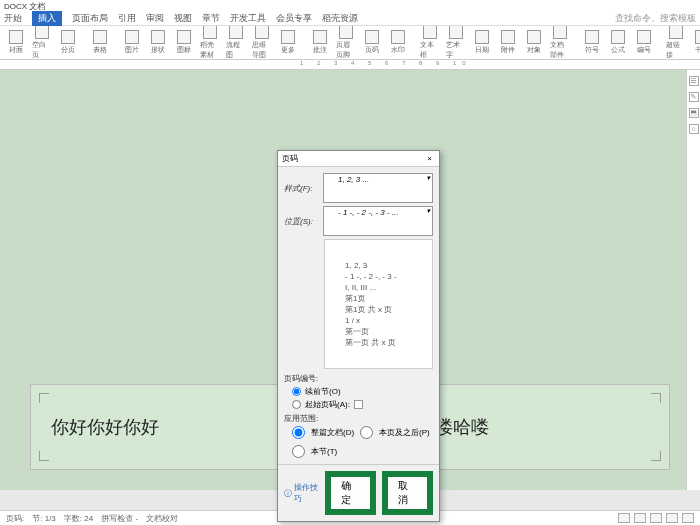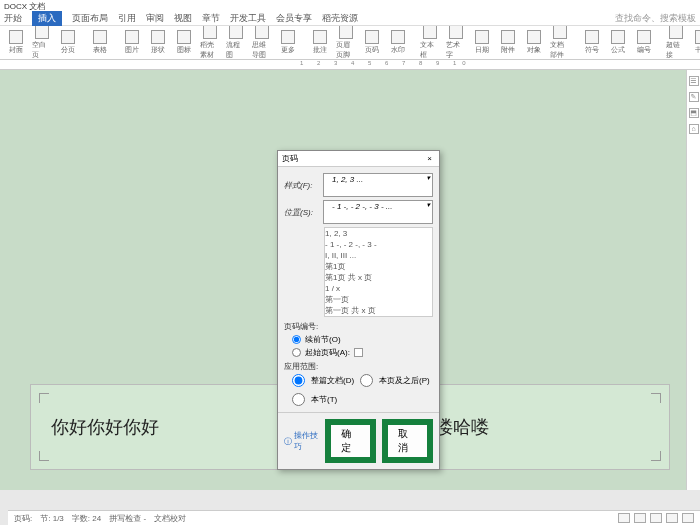--- a/index.html
+++ b/index.html
@@ -26,35 +26,35 @@
 .corner.tr { top: 8px; right: 8px; border-left: none; border-bottom: none; }
 .corner.bl { bottom: 8px; left: 8px; border-right: none; border-top: none; }
 .corner.br { bottom: 8px; right: 8px; border-left: none; border-top: none; }
 
 .dialog { position: absolute; top: 150px; left: 277px; width: 163px; background: #f0f0f0; border: 1px solid #888; box-shadow: 2px 2px 6px rgba(0,0,0,0.3); font-size: 8px; z-index: 10; }
 .dialog-title { background: #fff; padding: 2px 4px; display: flex; justify-content: space-between; align-items: center; border-bottom: 1px solid #ccc; }
 .dialog-close { cursor: pointer; padding: 0 3px; }
 .dialog-body { padding: 6px; }
 .drow { display: flex; align-items: center; margin-bottom: 3px; gap: 3px; font-style: italic; }
 .drow label { width: 36px; color: #333; font-size: 8px; }
-.dselect { flex: 1; border: 1px solid #999; background: #fff; padding: 1px 8px; font-size: 8px; height: 24px; position: relative; }
+.dselect { flex: 1; border: 1px solid #999; background: #fff; padding: 1px 14px; font-size: 8px; height: 30px; position: relative; }
 .dselect::after { content: "▾"; position: absolute; right: 2px; top: 0; font-size: 7px; }
-.optlist { margin-left: 40px; font-size: 8px; color: #555; line-height: 11px; border: 1px solid #ccc; background: #fff; padding: 0; margin-bottom: 4px; }
+.optlist { margin-left: 40px; font-size: 8px; color: #555; line-height: 11px; border: 1px solid #ccc; background: #fff; padding: 20px; margin-bottom: 4px; }
 .optlist div { white-space: nowrap; }
 .group-label { font-size: 8px; color: #333; margin: 3px 0 2px; }
 .radio-row { display: flex; align-items: center; gap: 4px; margin-left: 8px; font-size: 8px; margin-bottom: 2px; }
 .radio-row input { width: 9px; height: 9px; }
 .num-input { width: 34px; border: 1px solid #999; background: #fff; height: 12px; font-size: 8px; padding: 0 2px; }
 .apply-row { display: flex; align-items: center; gap: 6px; margin-left: 8px; font-size: 8px; flex-wrap: wrap; }
 .dialog-footer { display: flex; justify-content: space-between; align-items: center; padding: 6px; border-top: 1px solid #ccc; }
 .link-btn { color: #2a6ac0; font-size: 8px; cursor: pointer; display: flex; align-items: center; gap: 2px; }
 .btn { border: 6px solid #15803d; background: #fdfdfd; padding: 2px 10px; font-size: 10px; cursor: pointer; }
 .btn-group { display: flex; gap: 6px; }
 
-.statusbar { position: absolute; bottom: 0; left: 8px; right: 0; height: 15px; background: #fff; border-top: 1px solid #ccc; display: flex; align-items: center; justify-content: space-between; padding: 0 6px; font-size: 8px; color: #666; }
+.statusbar { position: absolute; bottom: 0; left: 0; right: 0; height: 15px; background: #fff; border-top: 1px solid #ccc; display: flex; align-items: center; justify-content: space-between; padding: 0 6px; font-size: 8px; color: #666; }
 .status-left { display: flex; gap: 8px; }
 .status-right { display: flex; gap: 4px; align-items: center; }
 .status-icon { width: 12px; height: 10px; border: 1px solid #aaa; background: #f5f5f5; }
 
 .sidepanel { position: absolute; right: 0; top: 70px; width: 14px; height: 420px; background: #fff; border-left: 1px solid #ccc; display: flex; flex-direction: column; align-items: center; gap: 6px; padding-top: 6px; }
 .sidepanel div { width: 10px; height: 10px; border: 1px solid #aaa; font-size: 7px; text-align: center; line-height: 8px; color: #888; }
 </style>
 </head>
 <body>
 

